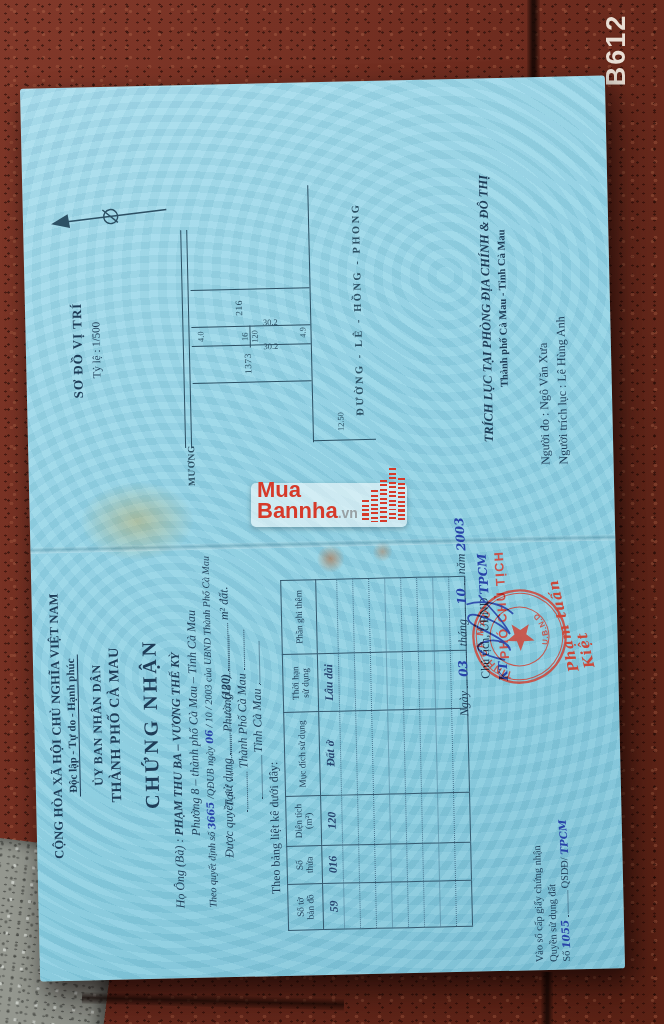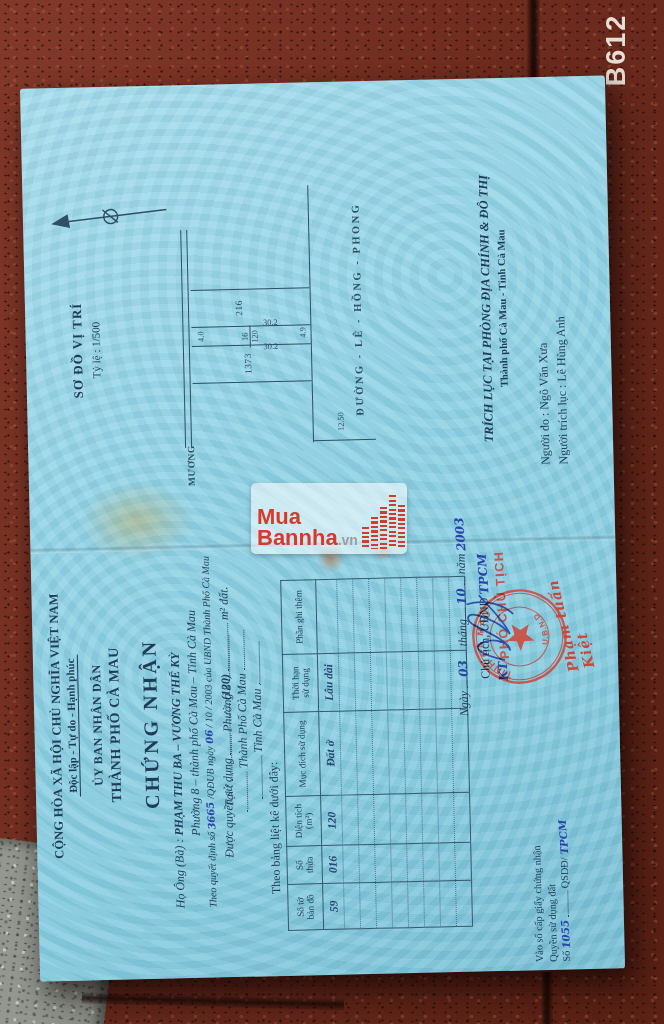--- a/index.html
+++ b/index.html
@@ -94,21 +94,21 @@
   .frac .den{border-top:1px solid #2d5064;}
   .dim{position:absolute;font-size:8.5px;color:#2d5064;text-align:center;}
   .rot90{transform:rotate(90deg);}
   .dimline{position:absolute;left:534px;top:285px;height:63px;width:0;border-left:1.2px solid #2d5064;}
   .street-lb{left:540px;top:327px;width:250px;font-size:10.5px;font-weight:600;letter-spacing:2.5px;color:#2d5064;text-align:center;}
   .extract{left:505px;top:454px;width:315px;text-align:center;}
   .ex-t1{font-weight:bold;font-style:italic;font-size:12.5px;}
   .ex-t2{font-weight:bold;font-size:10.5px;margin-top:3px;}
   .survey{left:505px;top:508px;width:250px;font-size:12px;line-height:18px;}
   
-  .wm{position:absolute;left:251px;top:483px;width:156px;height:71px;background:rgba(255,255,255,.55);
+  .wm{position:absolute;left:251px;top:483px;width:156px;height:44px;background:rgba(255,255,255,.55);
     border-radius:5px;box-shadow:0 2px 5px rgba(35,55,65,.35);display:flex;align-items:flex-end;padding:4px 6px 5px;gap:3px;box-sizing:border-box;}
   .wm-text{line-height:.95;font-family:"Liberation Sans",sans-serif;font-weight:bold;color:#d63a2a;font-size:22px;}
   .wm-text .vn{color:#98a0a4;font-size:14px;}
   .wm-bars{display:flex;align-items:flex-end;gap:2px;margin-left:1px;}
   .wm-bars span{display:inline-block;width:7px;
     background:repeating-linear-gradient(to bottom,#d63a2a 0 2px,rgba(255,255,255,0) 2px 4.5px);}
 </style>
 </head>
 <body>
 

